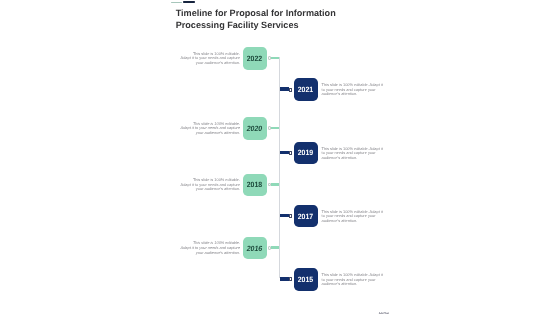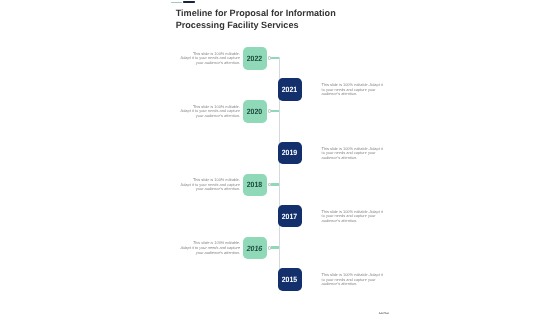--- a/index.html
+++ b/index.html
@@ -44,21 +44,21 @@
   .marker{position:absolute;background:#ffffff;box-sizing:border-box;}
   .marker.green{width:2.5px;height:3.6px;border:0.5px solid #c2cbc7;border-radius:50%;}
   .marker.navy {width:3.4px;height:4.0px;border:0.45px solid #454b66;border-radius:0.3px;}
 
   
   .row.left  .yearbox{left:243px;}
   .row.left  .conn   {left:271.4px;width:8.1px;top:9.5px;height:2.9px;}
   .row.left  .marker {left:268.2px;top:9.2px;}
   .row.left  .desc   {left:179.9px;width:60.2px;top:4.6px;}
   
-  .row.right .yearbox{left:278px;align-items:center;}
+  .row.right .yearbox{left:294px;align-items:center;}
   .row.right .conn   {left:279.9px;width:9.1px;top:9.3px;height:3.4px;}
   .row.right .marker {left:288.9px;top:9.4px;}
   .row.right .desc   {left:321.6px;width:63px;top:5px;}
 
   
   .footer{position:absolute;left:378.8px;top:312.0px;font-size:2.4px;line-height:3.4px;
           color:#4b4c5e;font-weight:700;letter-spacing:0.02px;white-space:nowrap;}
 </style>
 </head>
 <body>
@@ -90,21 +90,21 @@
         <div class="marker navy"></div>
         <div class="yearbox navy">
           <span>2021</span>
         </div>
         <div class="desc right">
           <div>This slide is 100% editable. Adapt it</div>
           <div>to your needs and capture your</div>
           <div>audience's attention.</div>
         </div>
       </div>
-      <div class="row left" style="top: 100px;">
+      <div class="row left" style="top: 117px; font-style: italic;">
         <div class="conn green"></div>
         <div class="marker green"></div>
         <div class="yearbox green">
           <span>2020</span>
         </div>
         <div class="desc left">
           <div>This slide is 100% editable.</div>
           <div>Adapt it to your needs and capture</div>
           <div>your audience's attention.</div>
         </div>

